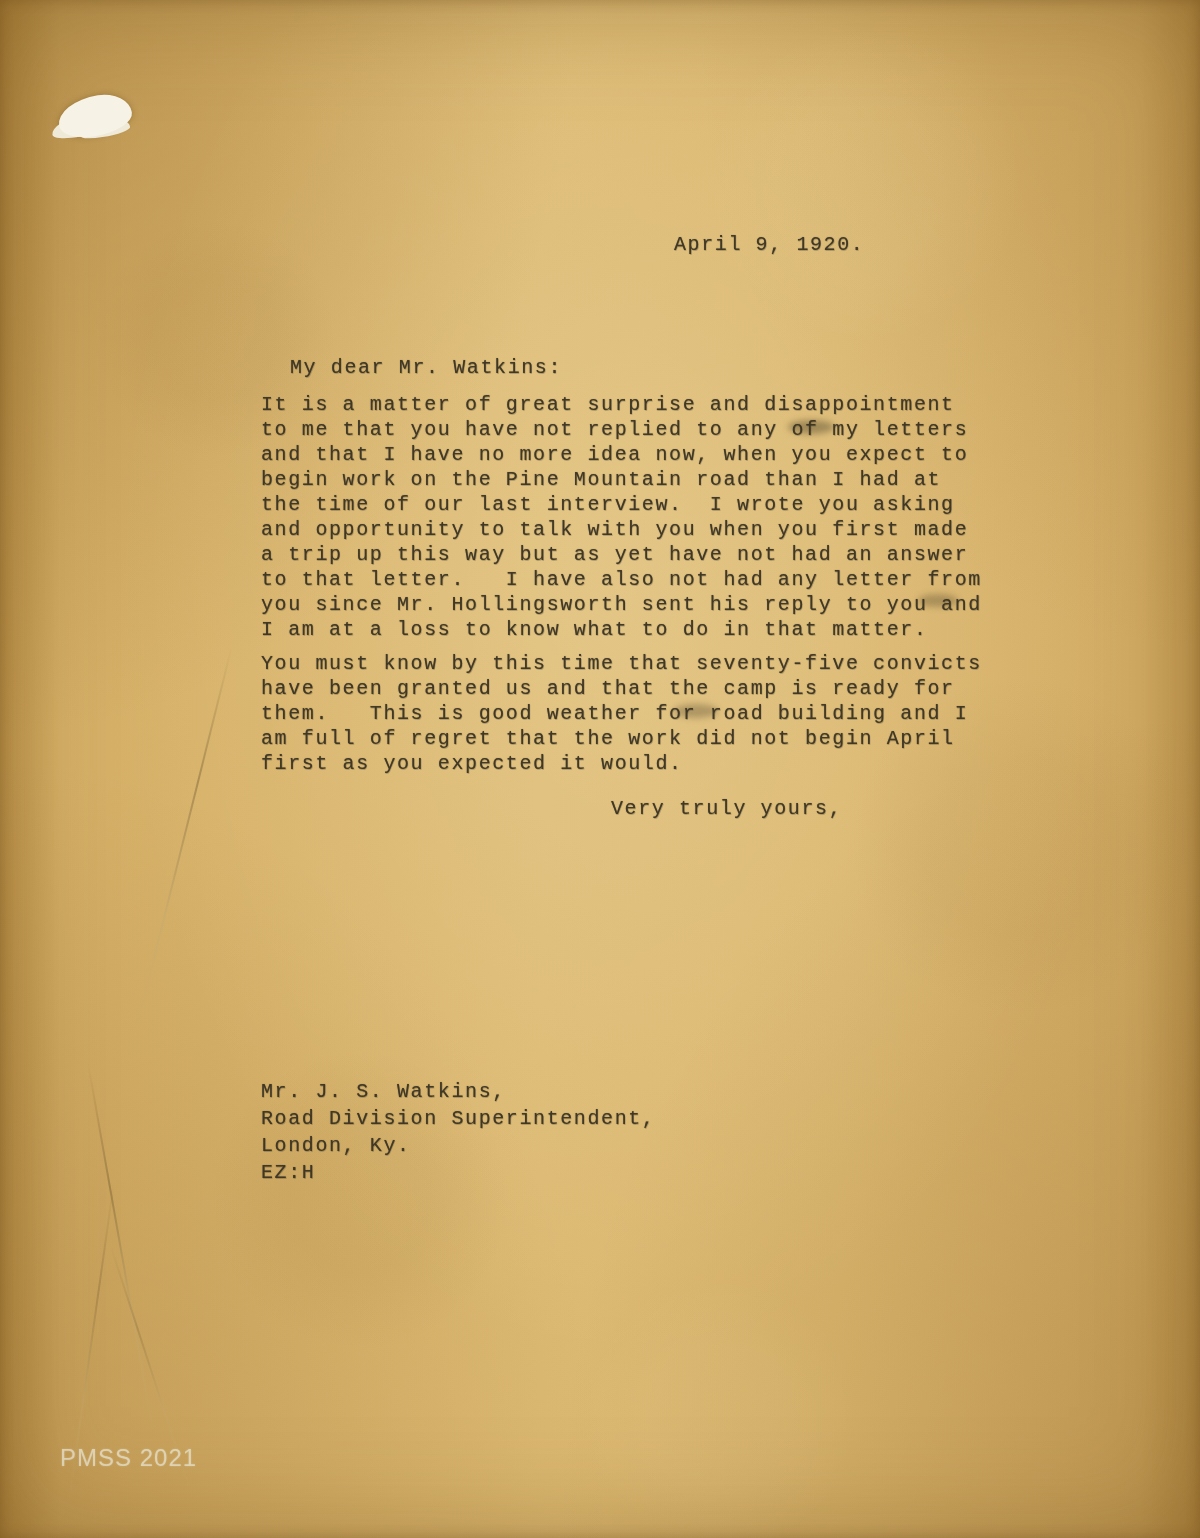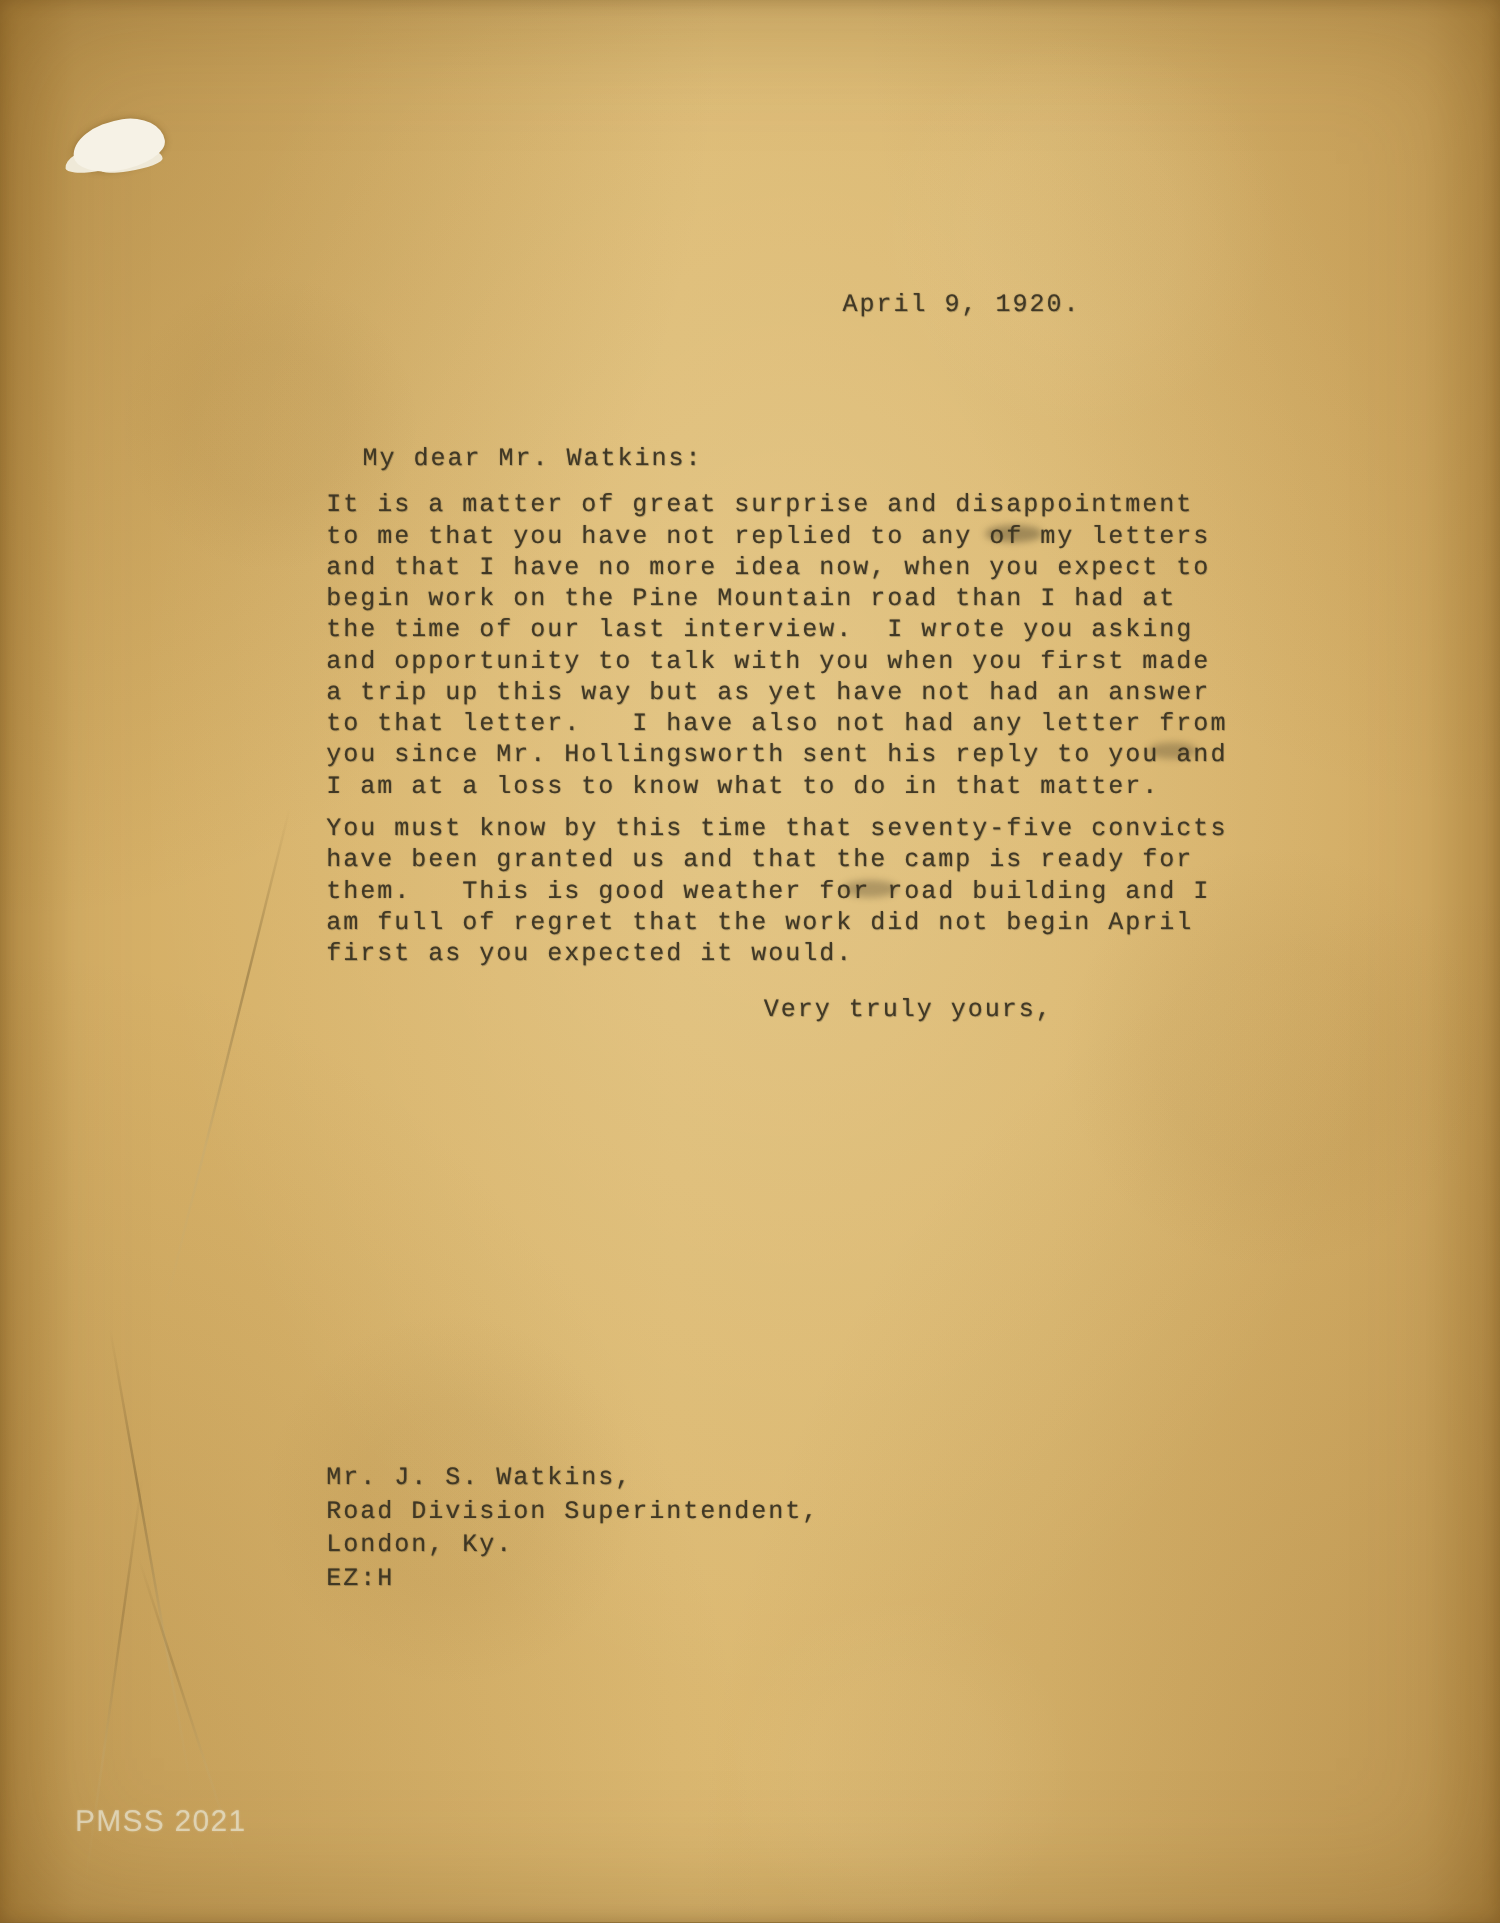--- a/index.html
+++ b/index.html
@@ -51,21 +51,21 @@
       0 0 1px rgba(56,49,33,0.55),
       0.6px 0.6px 0 rgba(56,49,33,0.22);
     white-space: pre-wrap;
   }
 
   .date-line      { left: 674px; top: 232px; }
   .salutation     { left: 290px; top: 355px; }
   .paragraph-1    { left: 261px; top: 392px; }
   .paragraph-2    { left: 261px; top: 651px; }
   .closing-line   { left: 579px; top: 796px; margin-left: 32px; }
-  .recipient      { left: 261px; top: 1169px; line-height: 27px; }
+  .recipient      { left: 261px; top: 1078px; line-height: 27px; }
 
   
   .tear-spot {
     position: absolute;
     left: 58px;
     top: 96px;
     width: 74px;
     height: 40px;
     background: #f6f2e6;
     border-radius: 58% 42% 55% 45% / 60% 55% 45% 40%;

